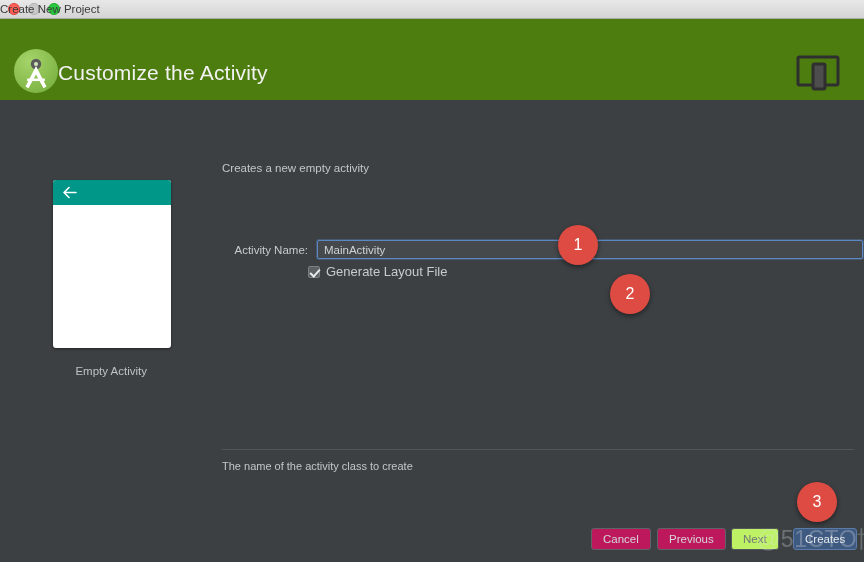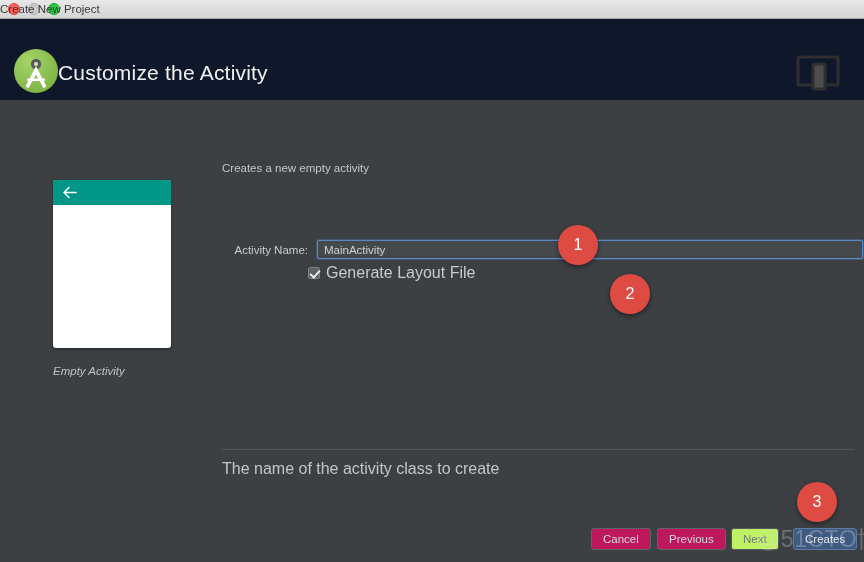--- a/index.html
+++ b/index.html
@@ -31,21 +31,21 @@
   .titlebar-title {
     position: absolute; left: 0; right: 0; 
     font-size: 11.5px; color: #3a3a3a;
     font-family: "Liberation Sans", sans-serif;
   }
 
   
   .header {
     position: absolute; top: 19px; left: 0;
     width: 864px; height: 91px;
-    background: #0f172a;
+    background: #4d7c0f;
     border-bottom: 2px solid #fdba74;
   }
   .logo {
     position: absolute; left: 13px; top: 29px;
     width: 46px; height: 46px;
   }
   .header-title {
     position: absolute; left: 58px; top: 42px;
     font-size: 21px; color: #f2f2f2;
     letter-spacing: .2px;
@@ -58,21 +58,21 @@
   
   .body-area {
     position: absolute; top: 100px; left: 0;
     width: 864px; height: 462px;
     background: #3c4043;
   }
 
   
   .preview-wrap {
     position: absolute; left: 53px; top: 80px;
-    width: 94px; text-align: left; font-style: italic;
+    width: 94px; text-align: right;
   }
   .preview-card {
     width: 118px; height: 168px;
     background: #ffffff;
     border-radius: 3px;
     box-shadow: 0 1px 3px rgba(0,0,0,.45);
     overflow: hidden;
   }
   .preview-appbar {
     height: 25px; background: #009688;
@@ -127,30 +127,30 @@
     position: relative;
   }
   .cbox::after {
     content: "";
     position: absolute; left: 3px; top: 0px;
     width: 4px; height: 8px;
     border: solid #e8eaeb;
     border-width: 0 2px 2px 0;
     transform: rotate(42deg);
   }
-  .cbox-label { font-size: 16px; color: #c8cbcd; }
+  .cbox-label { font-size: 13px; color: #c8cbcd; }
 
   
   .divider {
     position: absolute; left: 222px; top: 349px;
     width: 632px; height: 1px; background: #51565a;
   }
   .hint {
     position: absolute; left: 222px; top: 360px;
-    font-size: 16px; color: #c3c6c8;
+    font-size: 11px; color: #c3c6c8;
   }
 
   
   .footer {
     position: absolute; left: 0; top: 418px;
     width: 864px; height: 44px;
   }
   .btn {
     position: absolute; top: 10px;
     height: 22px;

